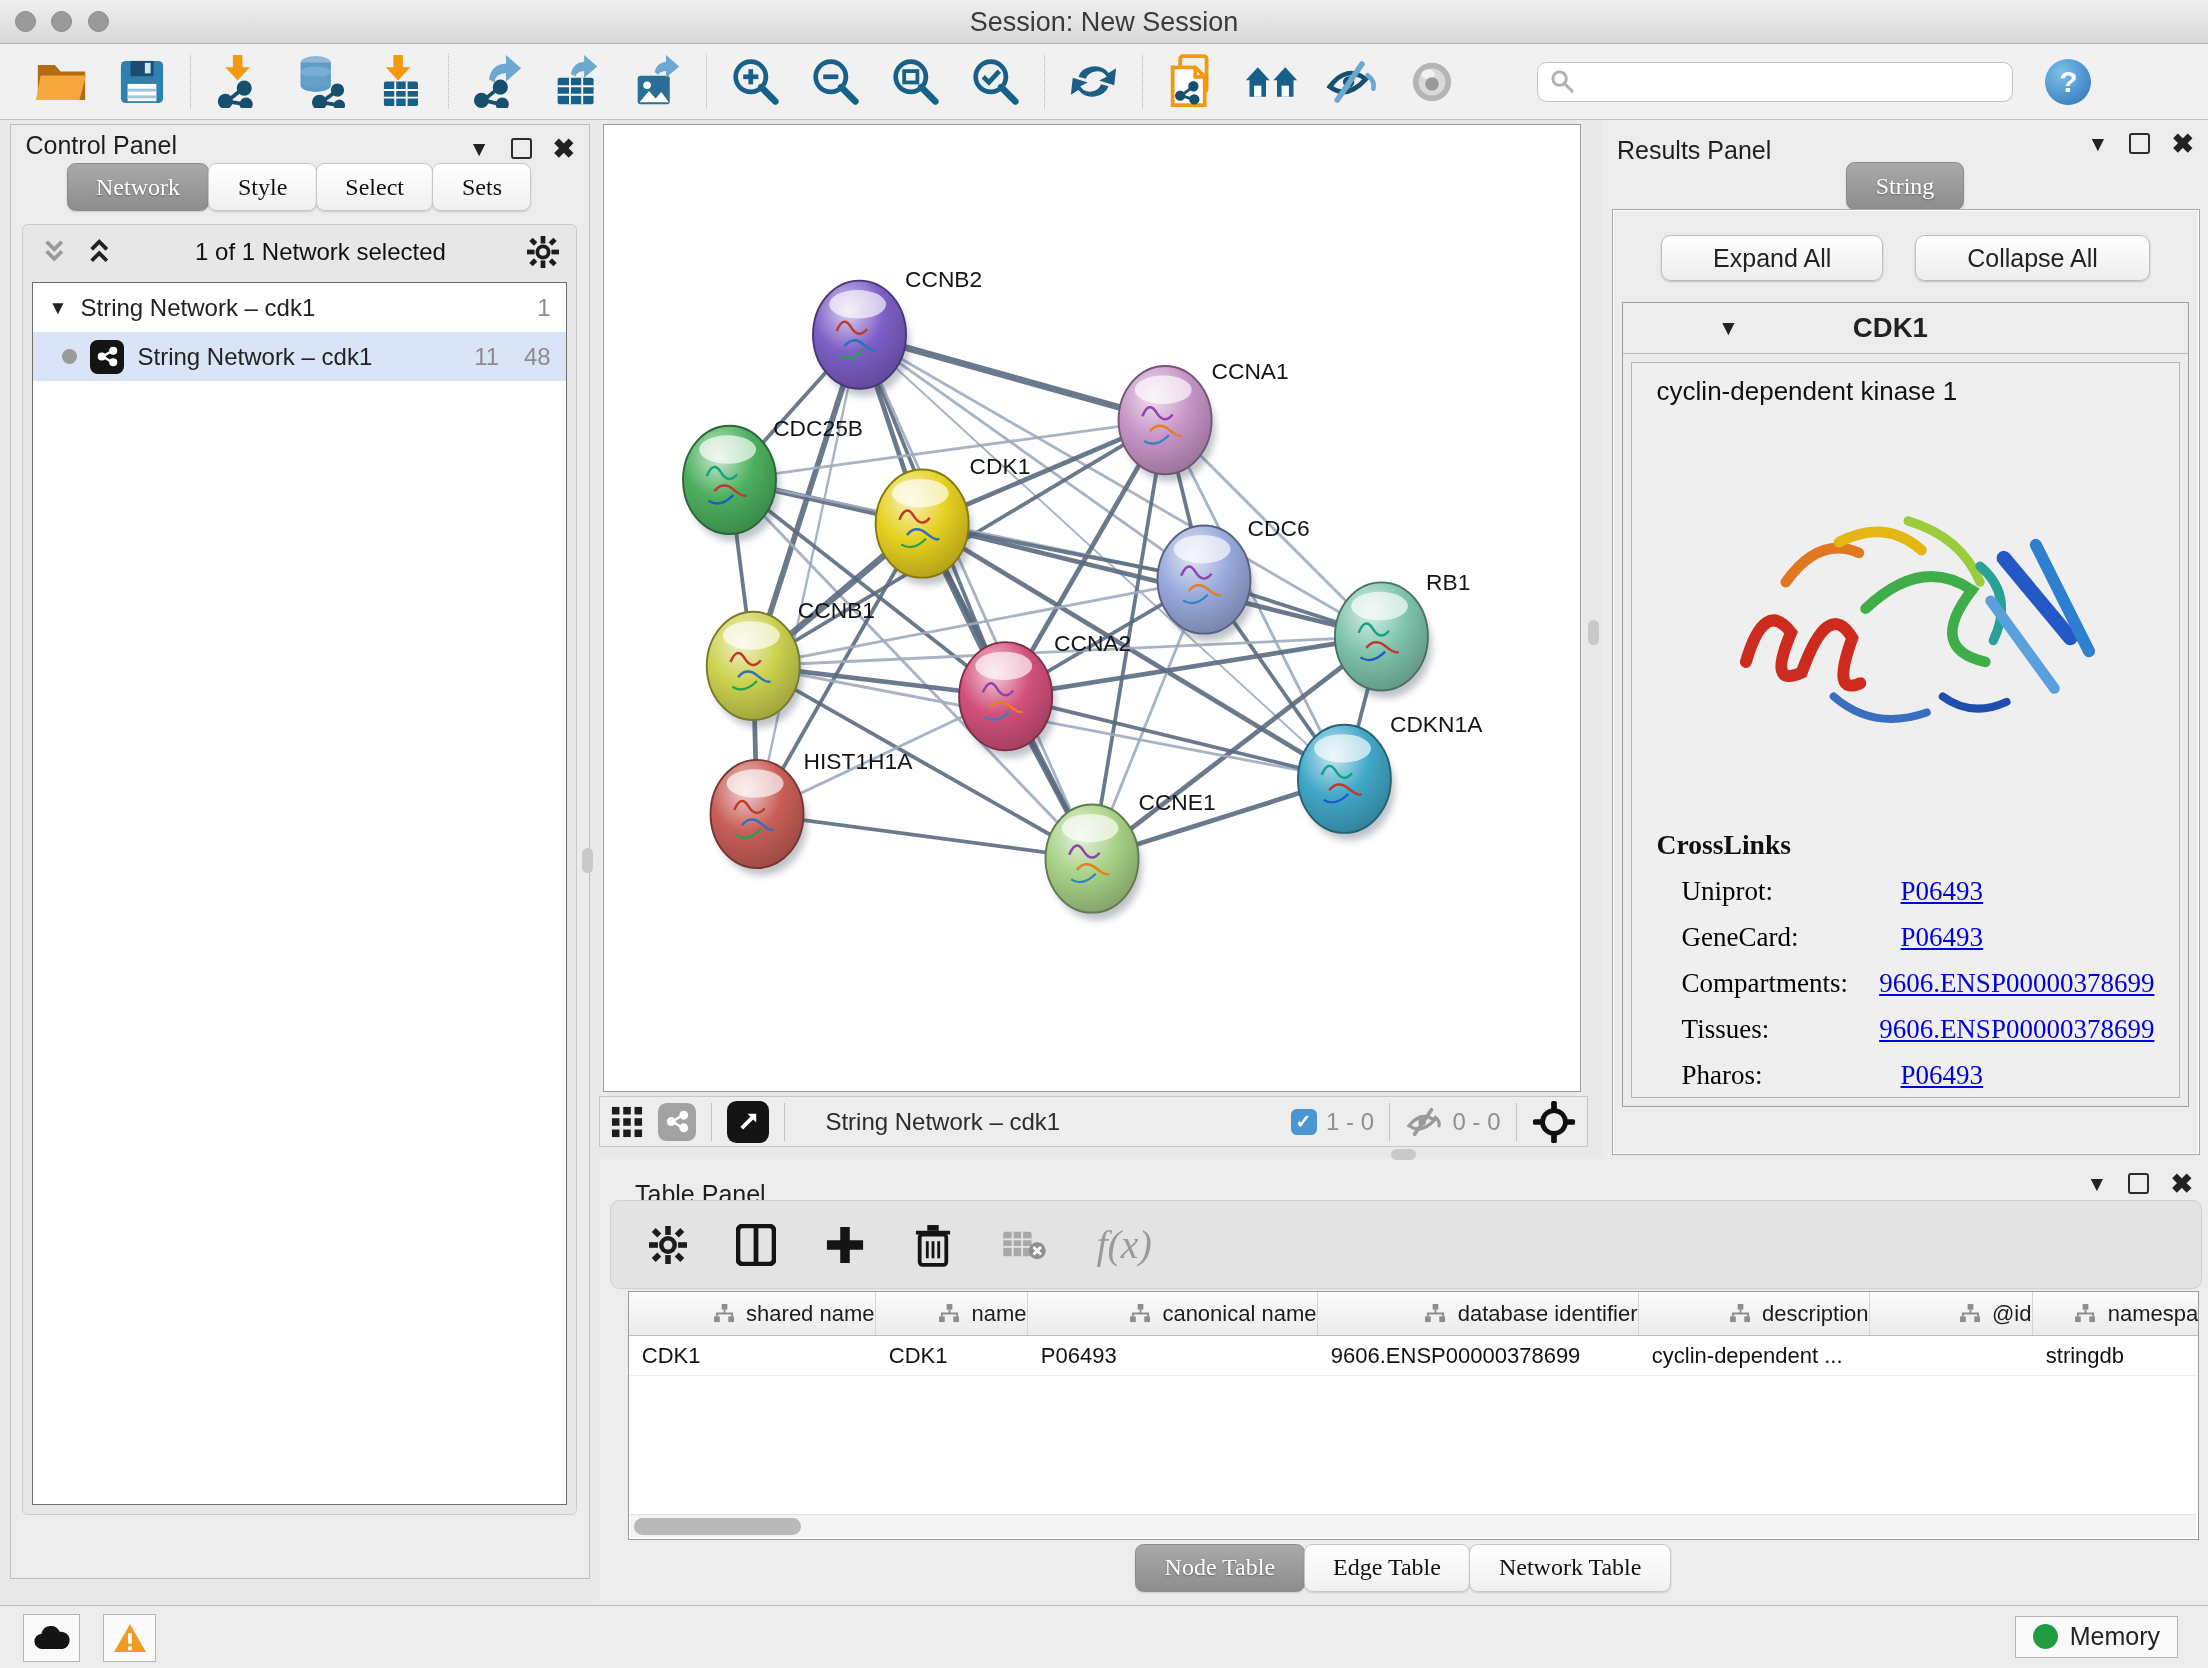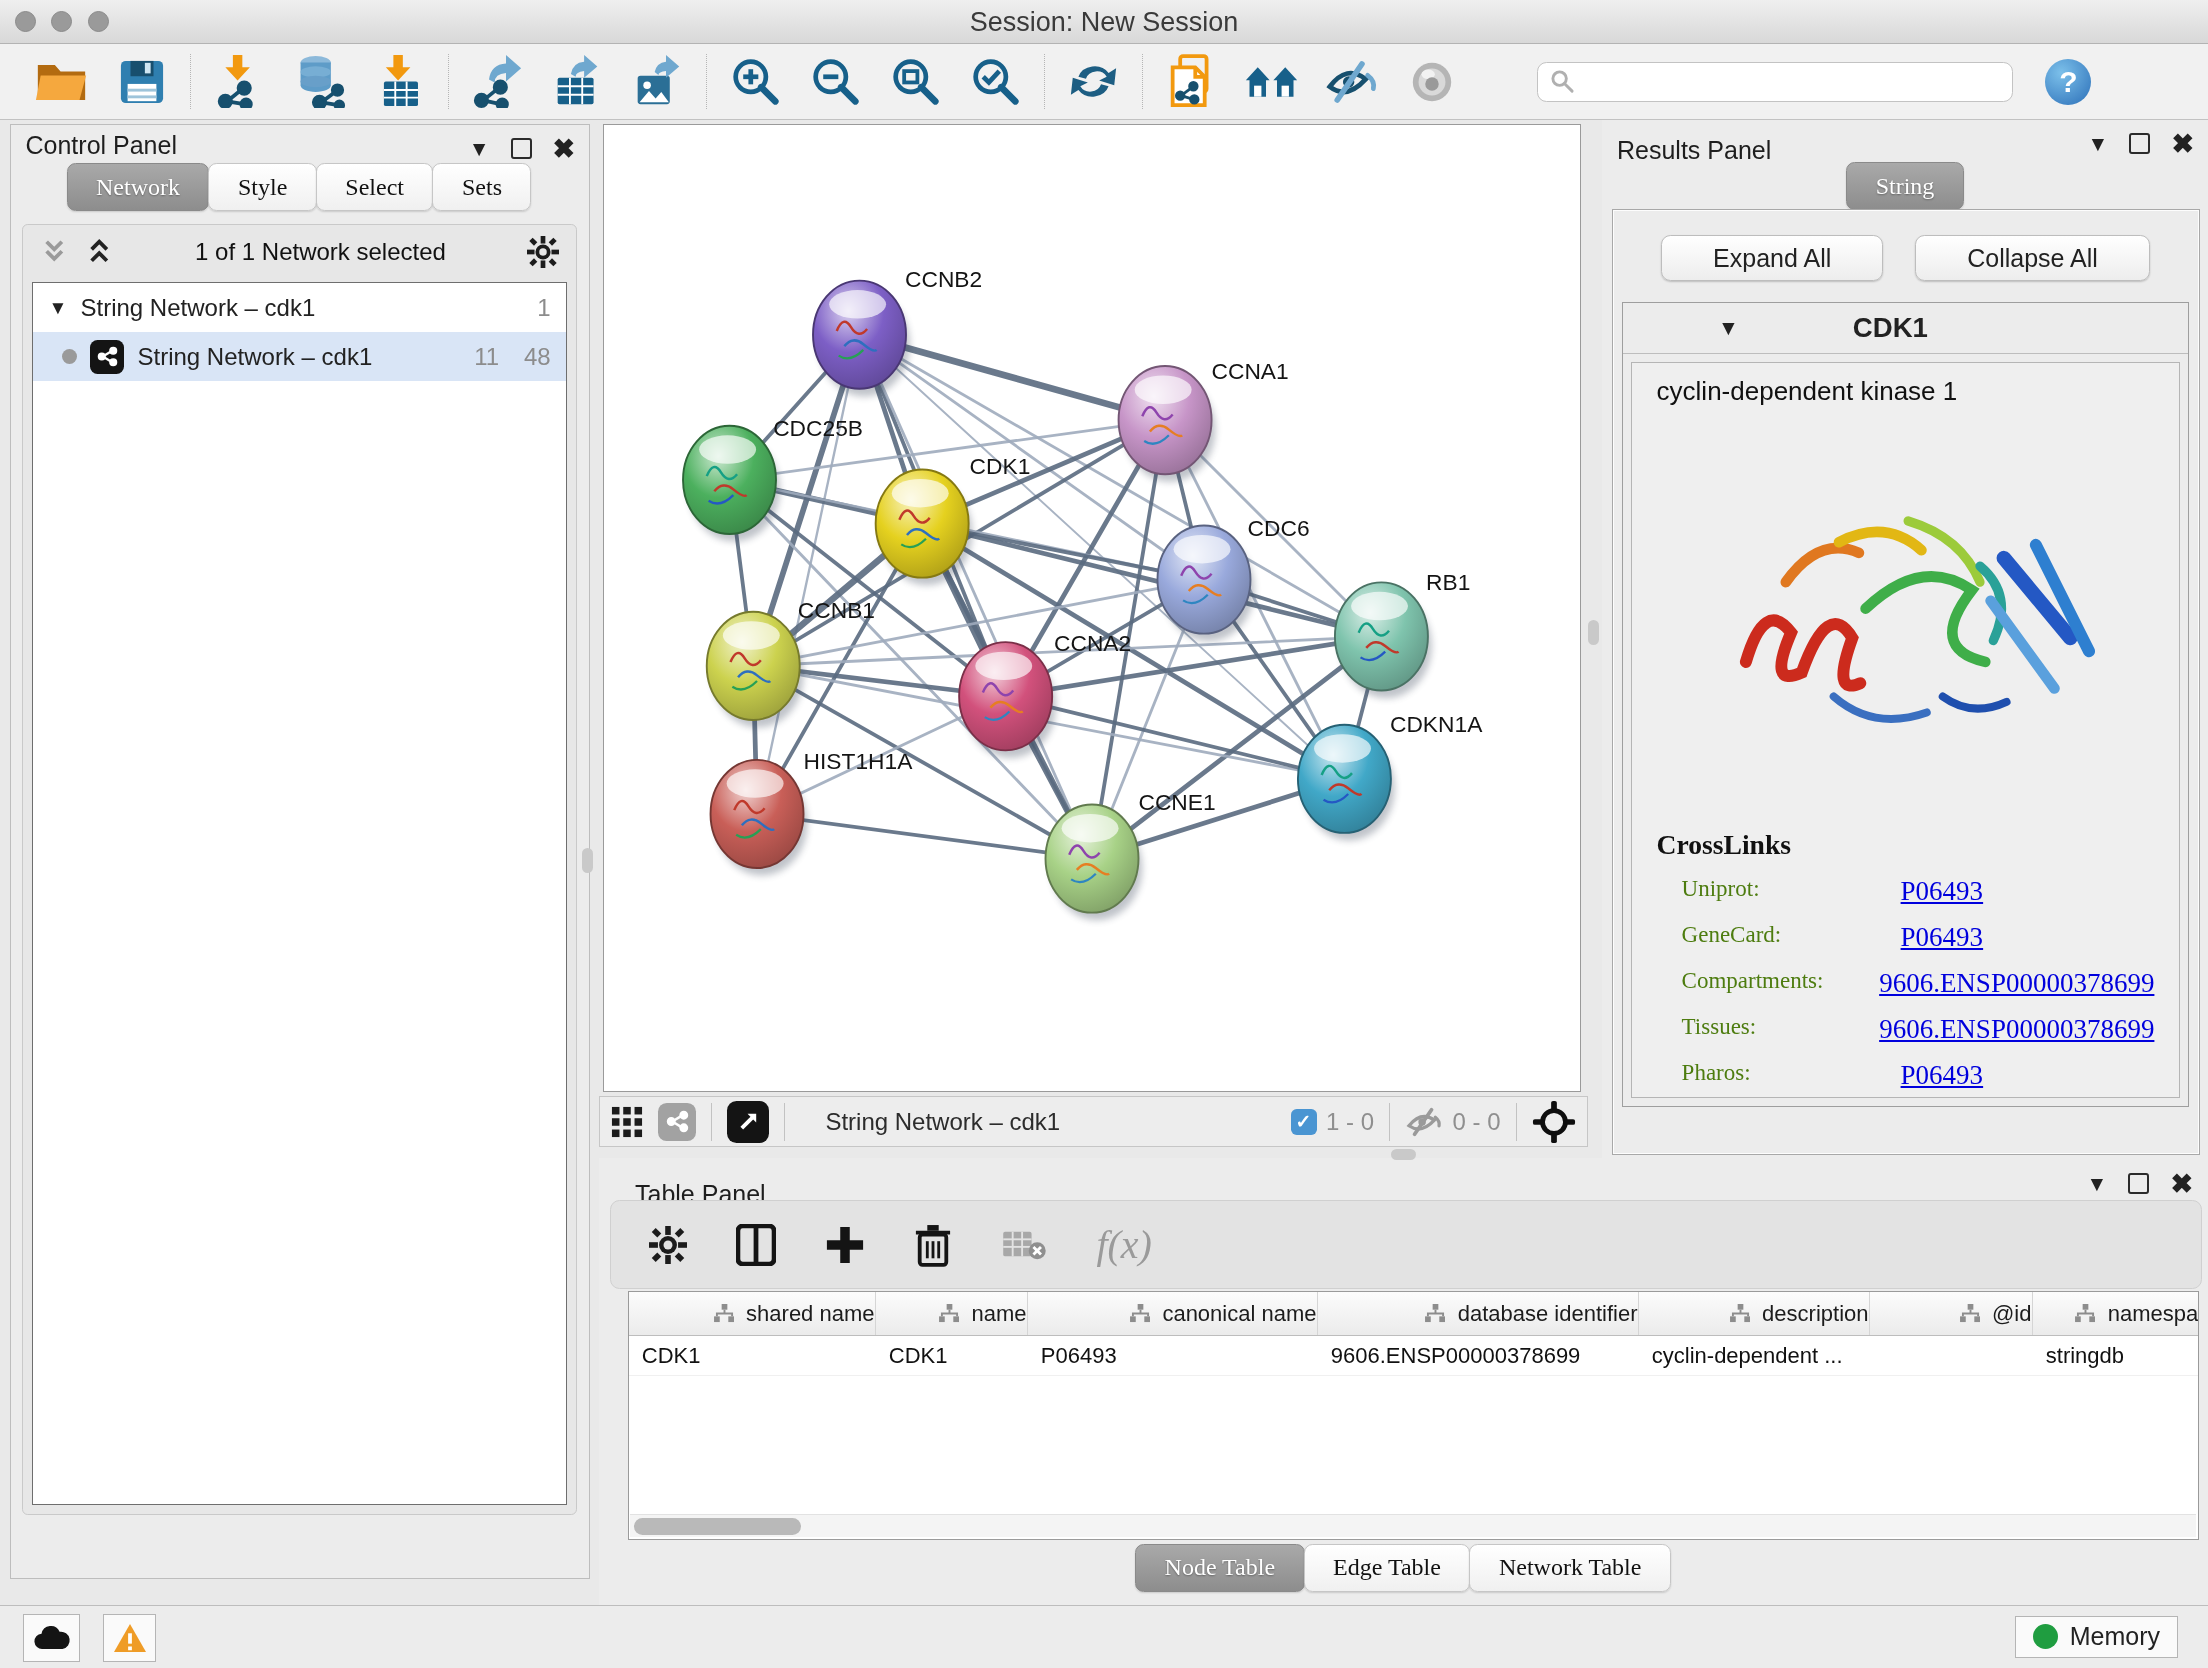--- a/index.html
+++ b/index.html
@@ -74,21 +74,21 @@
   .gene-box{margin:0 9.5px;border:1px solid #9e9e9e;background:#ececec;height:805px;position:relative;}
   .gene-head{height:51px;display:flex;align-items:center;padding:0 38px;gap:114px;border-bottom:1px solid #bdbdbd;}
   .gene-symbol{font-size:27.6px;font-weight:bold;}
   .gene-body{position:absolute;left:7.6px;top:59px;right:7.6px;bottom:7.6px;border:1px solid #b5b5b5;background:#efefef;
     padding:13.3px 25px;}
   .gene-desc{font-size:26px;color:#111;}
   .structure{display:block;margin:25px auto 5.7px auto;}
   .crosslinks{font-family:"Liberation Serif",serif;margin-top:17px;}
   .cl-heading{font-size:27.6px;font-weight:bold;color:#111;}
   .cl-row{display:flex;margin-top:15px;padding-left:25px;}
-  .cl-label{width:219px;font-size:23px;color:#4d7c0f;}
+  .cl-label{width:219px;font-size:27px;color:#000000;}
   .cl-link{font-size:27px;color:#0000dd;text-decoration:underline;}
   
   .table-panel{position:absolute;left:599px;top:1158px;width:1609px;height:447px;background:#ececec;}
   .tp-toolbar{position:absolute;left:11.4px;top:42px;right:5.7px;height:89px;background:#e3e3e3;
     border:1px solid #d0d0d0;border-radius:9.5px;display:flex;align-items:center;gap:49px;padding:0 38px;}
   .tbl{position:absolute;left:28.5px;top:133px;right:9.5px;height:249px;background:#fff;border:1px solid #9a9a9a;overflow:hidden;}
   .tbl-header{display:flex;height:44px;background:linear-gradient(#fcfcfc,#ebebeb);border-bottom:1px solid #bdbdbd;}
   .th{display:flex;align-items:center;gap:11.4px;justify-content:flex-end;border-right:1px solid #d5d5d5;
     font-size:22px;color:#1c1c1c;overflow:hidden;white-space:nowrap;flex:none;}
   .tbl-row{display:flex;height:40px;border-bottom:1px solid #f0f0f0;}

